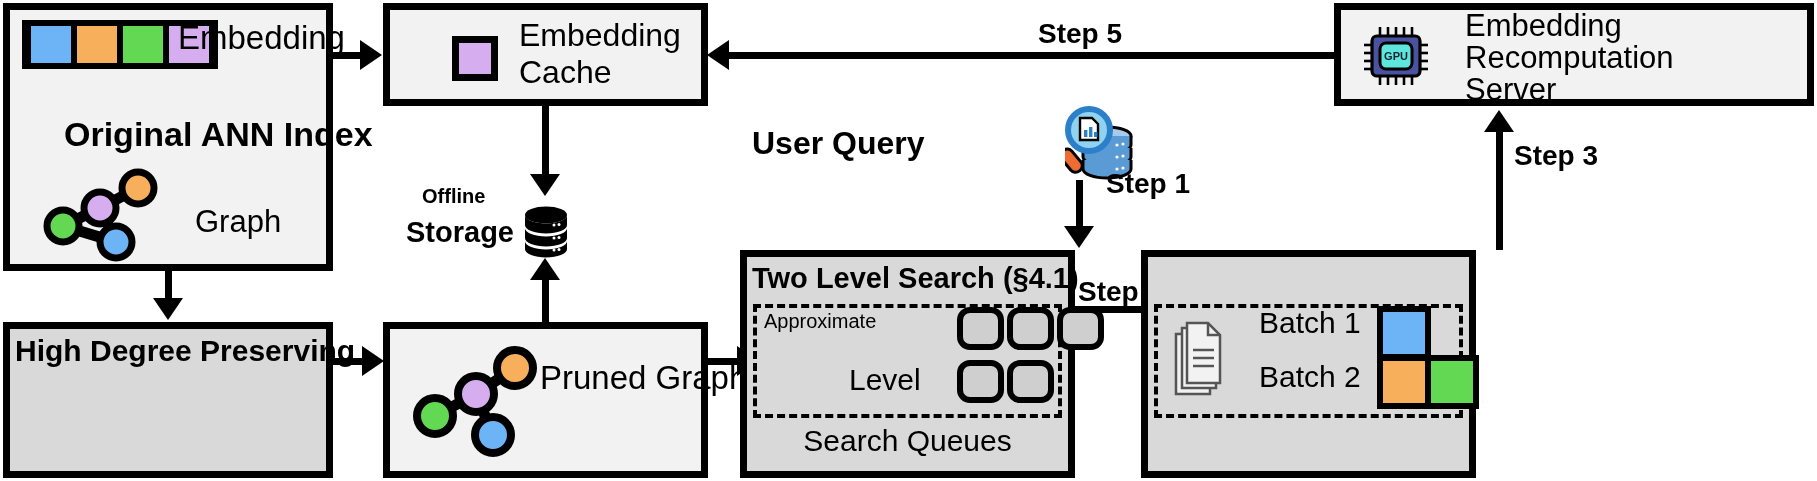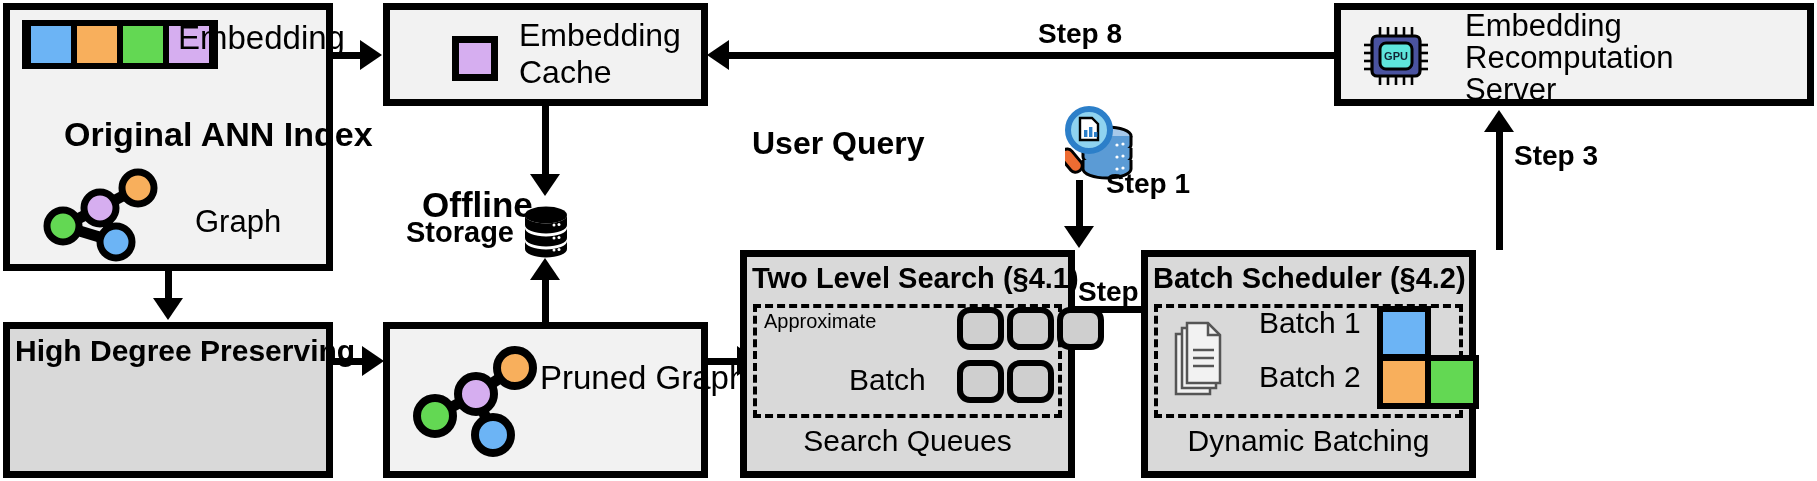--- a/index.html
+++ b/index.html
@@ -145,21 +145,21 @@
   <div class="arrow ar-right" style="left:360px; top:40px;"></div>
 
   <div class="ln-h" style="left:333px; top:358px; width:32px;"></div>
   <div class="arrow ar-right" style="left:362px; top:346px;"></div>
 
   <div class="box" style="left:383px; top:3px; width:325px; height:103px;"></div>
   <div class="swatch-single" style="left:452px; top:36px; width:46px; height:45px; background:#D6AEF0;"></div>
   <div class="lbl t-reg" style="left:519px; top:18px; font-size:32px;">Embedding</div>
   <div class="lbl t-reg" style="left:519px; top:55px; font-size:32px;">Cache</div>
 
-  <div class="lbl t-bold" style="left:422px; top:185px; width:92px; text-align:center; font-size:35px;">Offline</div>
+  <div class="lbl t-bold" style="left:422px; top:185px; width:92px; text-align:left; font-size:20px;">Offline</div>
   <div class="lbl t-bold" style="left:406px; top:216px; width:108px; text-align:left; font-size:29px;">Storage</div>
 
   <svg style="position:absolute; left:522px; top:206px;" width="48" height="52" viewBox="0 0 48 52">
     <ellipse cx="24" cy="9" rx="21" ry="8.5" fill="#000"></ellipse>
     <path d="M3 9 v10 a21 8.5 0 0 0 42 0 V9 a21 8.5 0 0 1 -42 0 z" fill="#000"></path>
     <path d="M3 22 v10 a21 8.5 0 0 0 42 0 V22 a21 8.5 0 0 1 -42 0 z" fill="#000"></path>
     <path d="M3 35 v8 a21 8.5 0 0 0 42 0 V35 a21 8.5 0 0 1 -42 0 z" fill="#000"></path>
     <circle cx="32" cy="19" r="1.5" fill="#fff"></circle>
       <circle cx="37" cy="18.4" r="1.5" fill="#fff"></circle>
     <circle cx="32" cy="32" r="1.5" fill="#fff"></circle>
@@ -227,34 +227,33 @@
 
   <div class="dashed" style="left:753px; top:304px; width:309px; height:114px;"></div>
 
   <div class="lbl t-reg" style="left:764px; top:310px; font-size:20px;">Approximate</div>
   <div class="queue-row" style="left:957px; top:307px;">
     <div class="q-cell"></div>
     <div class="q-cell"></div>
     <div class="q-cell"></div>
   </div>
 
-  <div class="lbl t-reg" style="left:849px; top:363px; font-size:30px;">Batch</div>
+  <div class="lbl t-reg" style="left:849px; top:363px; font-size:30px;">Level</div>
   <div class="queue-row" style="left:957px; top:360px;">
     <div class="q-cell"></div>
     <div class="q-cell"></div>
   </div>
 
   <div class="lbl t-reg" style="left:752px; top:424px; width:311px; text-align:center; font-size:30px;">Search Queues</div>
 
   <div class="ln-h" style="left:1075px; top:306px; width:70px;"></div>
   <div class="arrow ar-right" style="left:1142px; top:294px;"></div>
   <div class="lbl t-bold" style="left:1078px; top:276px; font-size:28px;">Step 2</div>
 
   <div class="box gray" style="left:1141px; top:250px; width:335px; height:228px;"></div>
-  <div class="lbl t-bold" style="left:1153px; top:262px; width:311px; text-align:center; font-size:29px;">Batch Scheduler (§4.2)</div>
 
   <div class="dashed" style="left:1154px; top:304px; width:309px; height:114px;"></div>
 
   <svg style="position:absolute; left:1172px; top:320px;" width="52" height="80" viewBox="0 0 52 80">
     <path d="M4 14 h22 l12 12 v48 h-34 z" fill="#f2f2f2" stroke="#555" stroke-width="2.5"></path>
     <path d="M10 8 h22 l12 12 v48 h-34 z" fill="#f2f2f2" stroke="#555" stroke-width="2.5"></path>
     <path d="M15 3 h21 l12 12 v48 h-33 z" fill="#f2f2f2" stroke="#555" stroke-width="2.5"></path>
     <path d="M36 3 v12 h12" fill="none" stroke="#555" stroke-width="2.5"></path>
     <line x1="21" y1="30" x2="42" y2="30" stroke="#555" stroke-width="2.5"></line>
     <line x1="21" y1="38" x2="42" y2="38" stroke="#555" stroke-width="2.5"></line>
@@ -265,21 +264,20 @@
   <div style="position:absolute; left:1377px; top:306px; display:flex; border:6px solid #000; background:#000; box-sizing:border-box;">
     <div class="batch-sq" style="width:42px; height:42px; border:0; background:#6CB4F5;"></div>
   </div>
 
   <div class="lbl t-reg" style="left:1259px; top:360px; font-size:30px;">Batch 2</div>
   <div style="position:absolute; left:1377px; top:355px; display:flex; border:6px solid #000; background:#000; box-sizing:border-box;">
     <div style="width:42px; height:42px; background:#F8AF5C; border-right:3px solid #000;"></div>
     <div style="width:42px; height:42px; background:#63D853; border-left:3px solid #000;"></div>
   </div>
 
-  <div class="lbl t-reg" style="left:1153px; top:424px; width:311px; text-align:center; font-size:30px;">Dynamic Batching</div>
 
   <div class="ln-v" style="left:1496px; top:130px; height:120px;"></div>
   <div class="arrow ar-up" style="left:1484px; top:110px;"></div>
   <div class="lbl t-bold" style="left:1514px; top:140px; font-size:28px;">Step 3</div>
 
   <div class="box" style="left:1334px; top:3px; width:480px; height:103px;"></div>
 
   <svg style="position:absolute; left:1362px; top:25px;" width="68" height="62" viewBox="0 0 68 62">
     <g stroke="#000" stroke-width="2.6">
       <line x1="18" y1="2" x2="18" y2="12"></line>
@@ -305,15 +303,15 @@
     <rect x="18" y="18" width="32" height="26" rx="6" fill="#5EE5DC" stroke="#000" stroke-width="3"></rect>
     <text x="34" y="35" text-anchor="middle" font-family="Liberation Sans, sans-serif" font-size="11" font-weight="700" fill="#123">GPU</text>
   </svg>
 
   <div class="lbl t-reg" style="left:1465px; top:9px; font-size:31px;">Embedding</div>
   <div class="lbl t-reg" style="left:1465px; top:41px; font-size:31px;">Recomputation</div>
   <div class="lbl t-reg" style="left:1465px; top:73px; font-size:31px;">Server</div>
 
   <div class="ln-h" style="left:725px; top:52px; width:610px;"></div>
   <div class="arrow ar-left" style="left:707px; top:40px;"></div>
-  <div class="lbl t-bold" style="left:1038px; top:18px; font-size:28px;">Step 8</div>
+  <div class="lbl t-bold" style="left:1038px; top:18px; font-size:28px;">Step 5</div>
 
 </div>
 
 </body></html>

